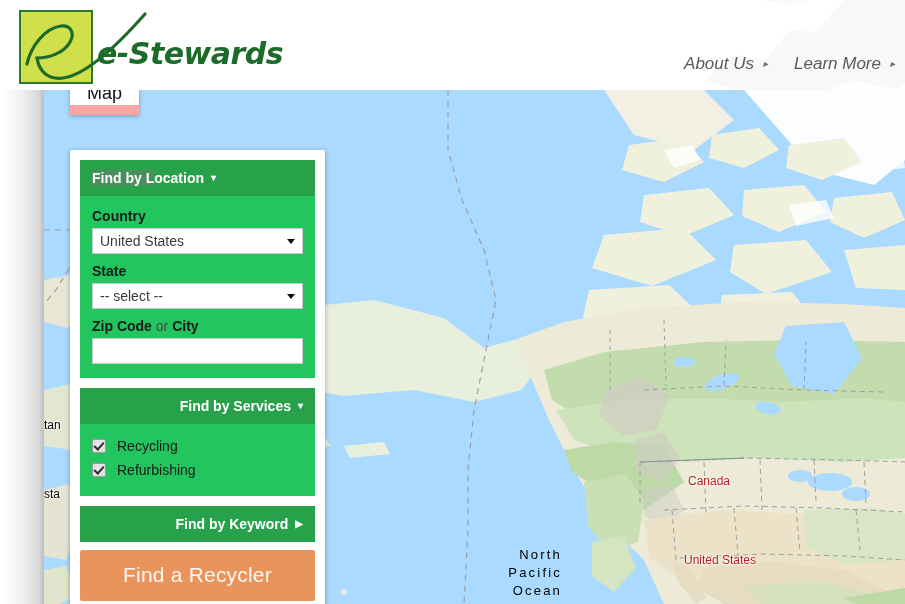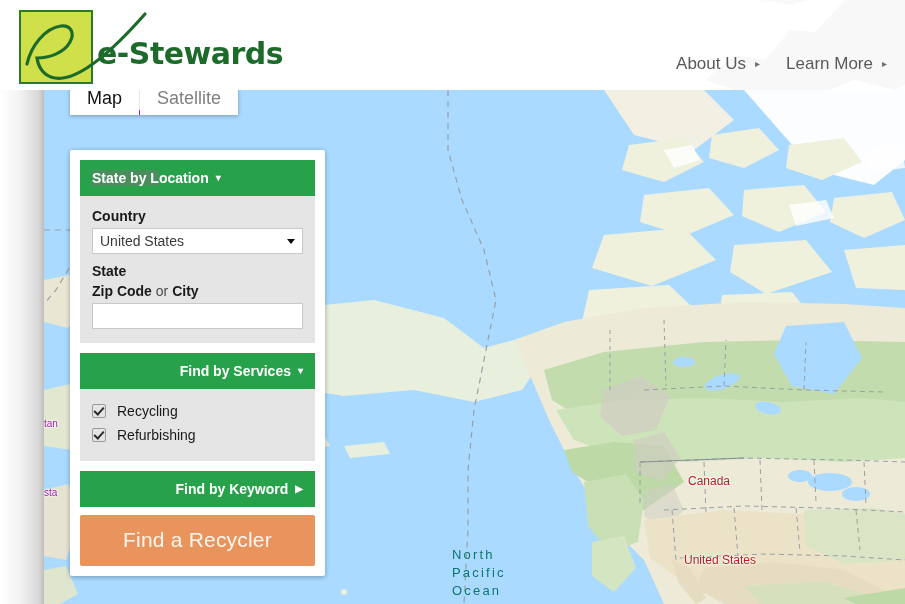--- a/index.html
+++ b/index.html
@@ -7,21 +7,21 @@
     width: 905px; height: 604px;
     overflow: hidden;
     font-family: "Liberation Sans", sans-serif;
     background: #ffffff;
   }
   #page { position: relative; width: 905px; height: 604px; overflow: hidden; background:#fff; }
 
   
   #header {
     position: absolute; left: 0; top: 0; width: 905px; height: 90px;
-    background: #ffffff; z-index: 40; overflow: hidden;
+    background: #ffffff; z-index: 40; overflow: hidden; font-style: italic;
   }
   #header-watermark {
     position: absolute; right: -30px; top: -40px; width: 240px; height: 150px;
     opacity: 0.16; pointer-events: none;
   }
   #logo-wrap {
     position: absolute; left: 19px; top: 6px; width: 230px; height: 76px;
   }
   #logo-square {
     position: absolute; left: 0; top: 4px; width: 74px; height: 74px;
@@ -30,21 +30,21 @@
   #logo-e {
     position: absolute; left: 0; top: 0; width: 140px; height: 82px;
     pointer-events: none;
   }
   #logo-text {
     position: absolute; left: 78px; top: 30px;
     font-family: "DejaVu Sans", sans-serif;
     font-size: 30px; font-weight: 700; color: #1d6b2a; letter-spacing: -0.5px;
     white-space: nowrap;
   }
-  #nav { position: absolute; right: 18px; top: 54px; display: flex; align-items: center; gap: 26px; margin-left: 48px; }
+  #nav { position: absolute; right: 10px; top: 54px; display: flex; align-items: center; gap: 26px; margin-left: 48px; }
   .nav-item {
     display: flex; align-items: center; gap: 9px;
     font-size: 17px; color: #5a5a5a; white-space: nowrap; cursor: pointer;
   }
   .nav-caret { font-size: 10px; color: #6f6f6f; line-height: 1; }
 
   
   #map-outer {
     position: absolute; left: 0; top: 90px; width: 905px; height: 514px;
     overflow: hidden; background: #e9e9e9; z-index: 5;
@@ -60,30 +60,30 @@
   }
   #map svg { position: absolute; left: 0; top: 0; }
 
   .map-label {
     position: absolute; color: #b91c1c; font-size: 12px;
     font-family: "Liberation Sans", sans-serif; white-space: nowrap;
     text-shadow: 0 0 3px #fff, 0 0 3px #fff, 0 0 2px #fff;
     pointer-events: none;
   }
   .map-label.ocean {
-    color: #0f766e; font-size: 13px; letter-spacing: 2.2px; line-height: 18px;
-    text-align: left; text-shadow: none;
-  }
-  .map-label.clip-left { color:#a21caf; font-size:10px; }
+    color: #000000; font-size: 13px; letter-spacing: 2.2px; line-height: 18px;
+    text-align: right; text-shadow: none;
+  }
+  .map-label.clip-left { color:#000000; font-size:12px; }
 
   
   #maptype {
     position: absolute; left: 70px; top: -8px; display: flex;
-    background: #a21caf; box-shadow: 0 1px 4px rgba(0,0,0,0.3);
-    z-index: 25; height: 33px;
+    background: #fca5a5; box-shadow: 0 1px 4px rgba(0,0,0,0.3);
+    z-index: 25; height: 33px; flex-direction: column;
   }
   .maptype-tab {
     display: flex; align-items: center; justify-content: center;
     padding: 0 17px; height: 33px; font-size: 18px; color: #808080;
     cursor: pointer; background: #fff; white-space: nowrap;
   }
   .maptype-tab.active { color: #111; font-weight: 500; }
   .maptype-sep { width: 1px; background: #e6e6e6; margin: 5px 0; }
 
   
@@ -94,21 +94,21 @@
   }
   .acc-header {
     background: #27a14a; color: #ffffff;
     font-size: 14px; font-weight: 700;
     padding: 10px 12px; display: flex; align-items: center; gap: 7px;
     cursor: pointer; user-select: none;
   }
   .acc-caret { font-size: 10px; line-height: 1; }
   .sel-highlight { background: rgba(120,120,120,0.45); }
 
-  .acc-body { background: #e5e5e5; padding: 10px 12px 14px 12px; }
+  .acc-body { background: #22c55e; padding: 10px 12px 14px 12px; }
 
   .field-label { font-size: 14px; color: #1a1a1a; font-weight: 700; margin: 2px 0 4px 0; }
   .field-label .reg { font-weight: 400; color: #4a4a4a; margin-top: 12px; }
 
   .fake-select {
     position: relative; width: 100%; height: 26px; background: #fff;
     border: 1px solid #c9c9c9; display: flex; align-items: center;
     padding: 0 22px 0 7px; font-size: 14px; color: #3a3a3a; cursor: pointer;
     margin-bottom: 9px;
   }
@@ -305,40 +305,41 @@
       <div class="map-label clip-left" style="left:0px; top:397px;">sta</div>
     </div>
 
     <div id="left-gutter"></div>
 
     <div id="maptype">
       <div class="maptype-tab active">
         <span>Map</span>
       </div>
       <div class="maptype-sep"></div>
-      <div class="maptype-tab">
-        <span>Satellite</span>
-      </div>
     </div>
 
     <div id="panel">
 
       <div class="acc-header">
-        <span><span class="sel-highlight">State by L</span><span>ocation</span></span>
+        <span><span class="sel-highlight">Find by L</span><span>ocation</span></span>
         <span class="acc-caret">▾</span>
       </div>
 
       <div class="acc-body">
         <div class="field-label">Country</div>
         <div class="fake-select">
           <span>United States</span>
           <span class="sel-arrow"></span>
         </div>
 
         <div class="field-label">State</div>
+        <div class="fake-select">
+          <span>-- select --</span>
+          <span class="sel-arrow"></span>
+        </div>
 
         <div class="field-label"><span>Zip Code</span><span class="reg"> or </span><span>City</span></div>
         <input class="text-input" type="text" value="" style="">
       </div>
 
       <div class="acc-header collapsed">
         <span>Find by Services</span>
         <span class="acc-caret">▾</span>
       </div>
 

